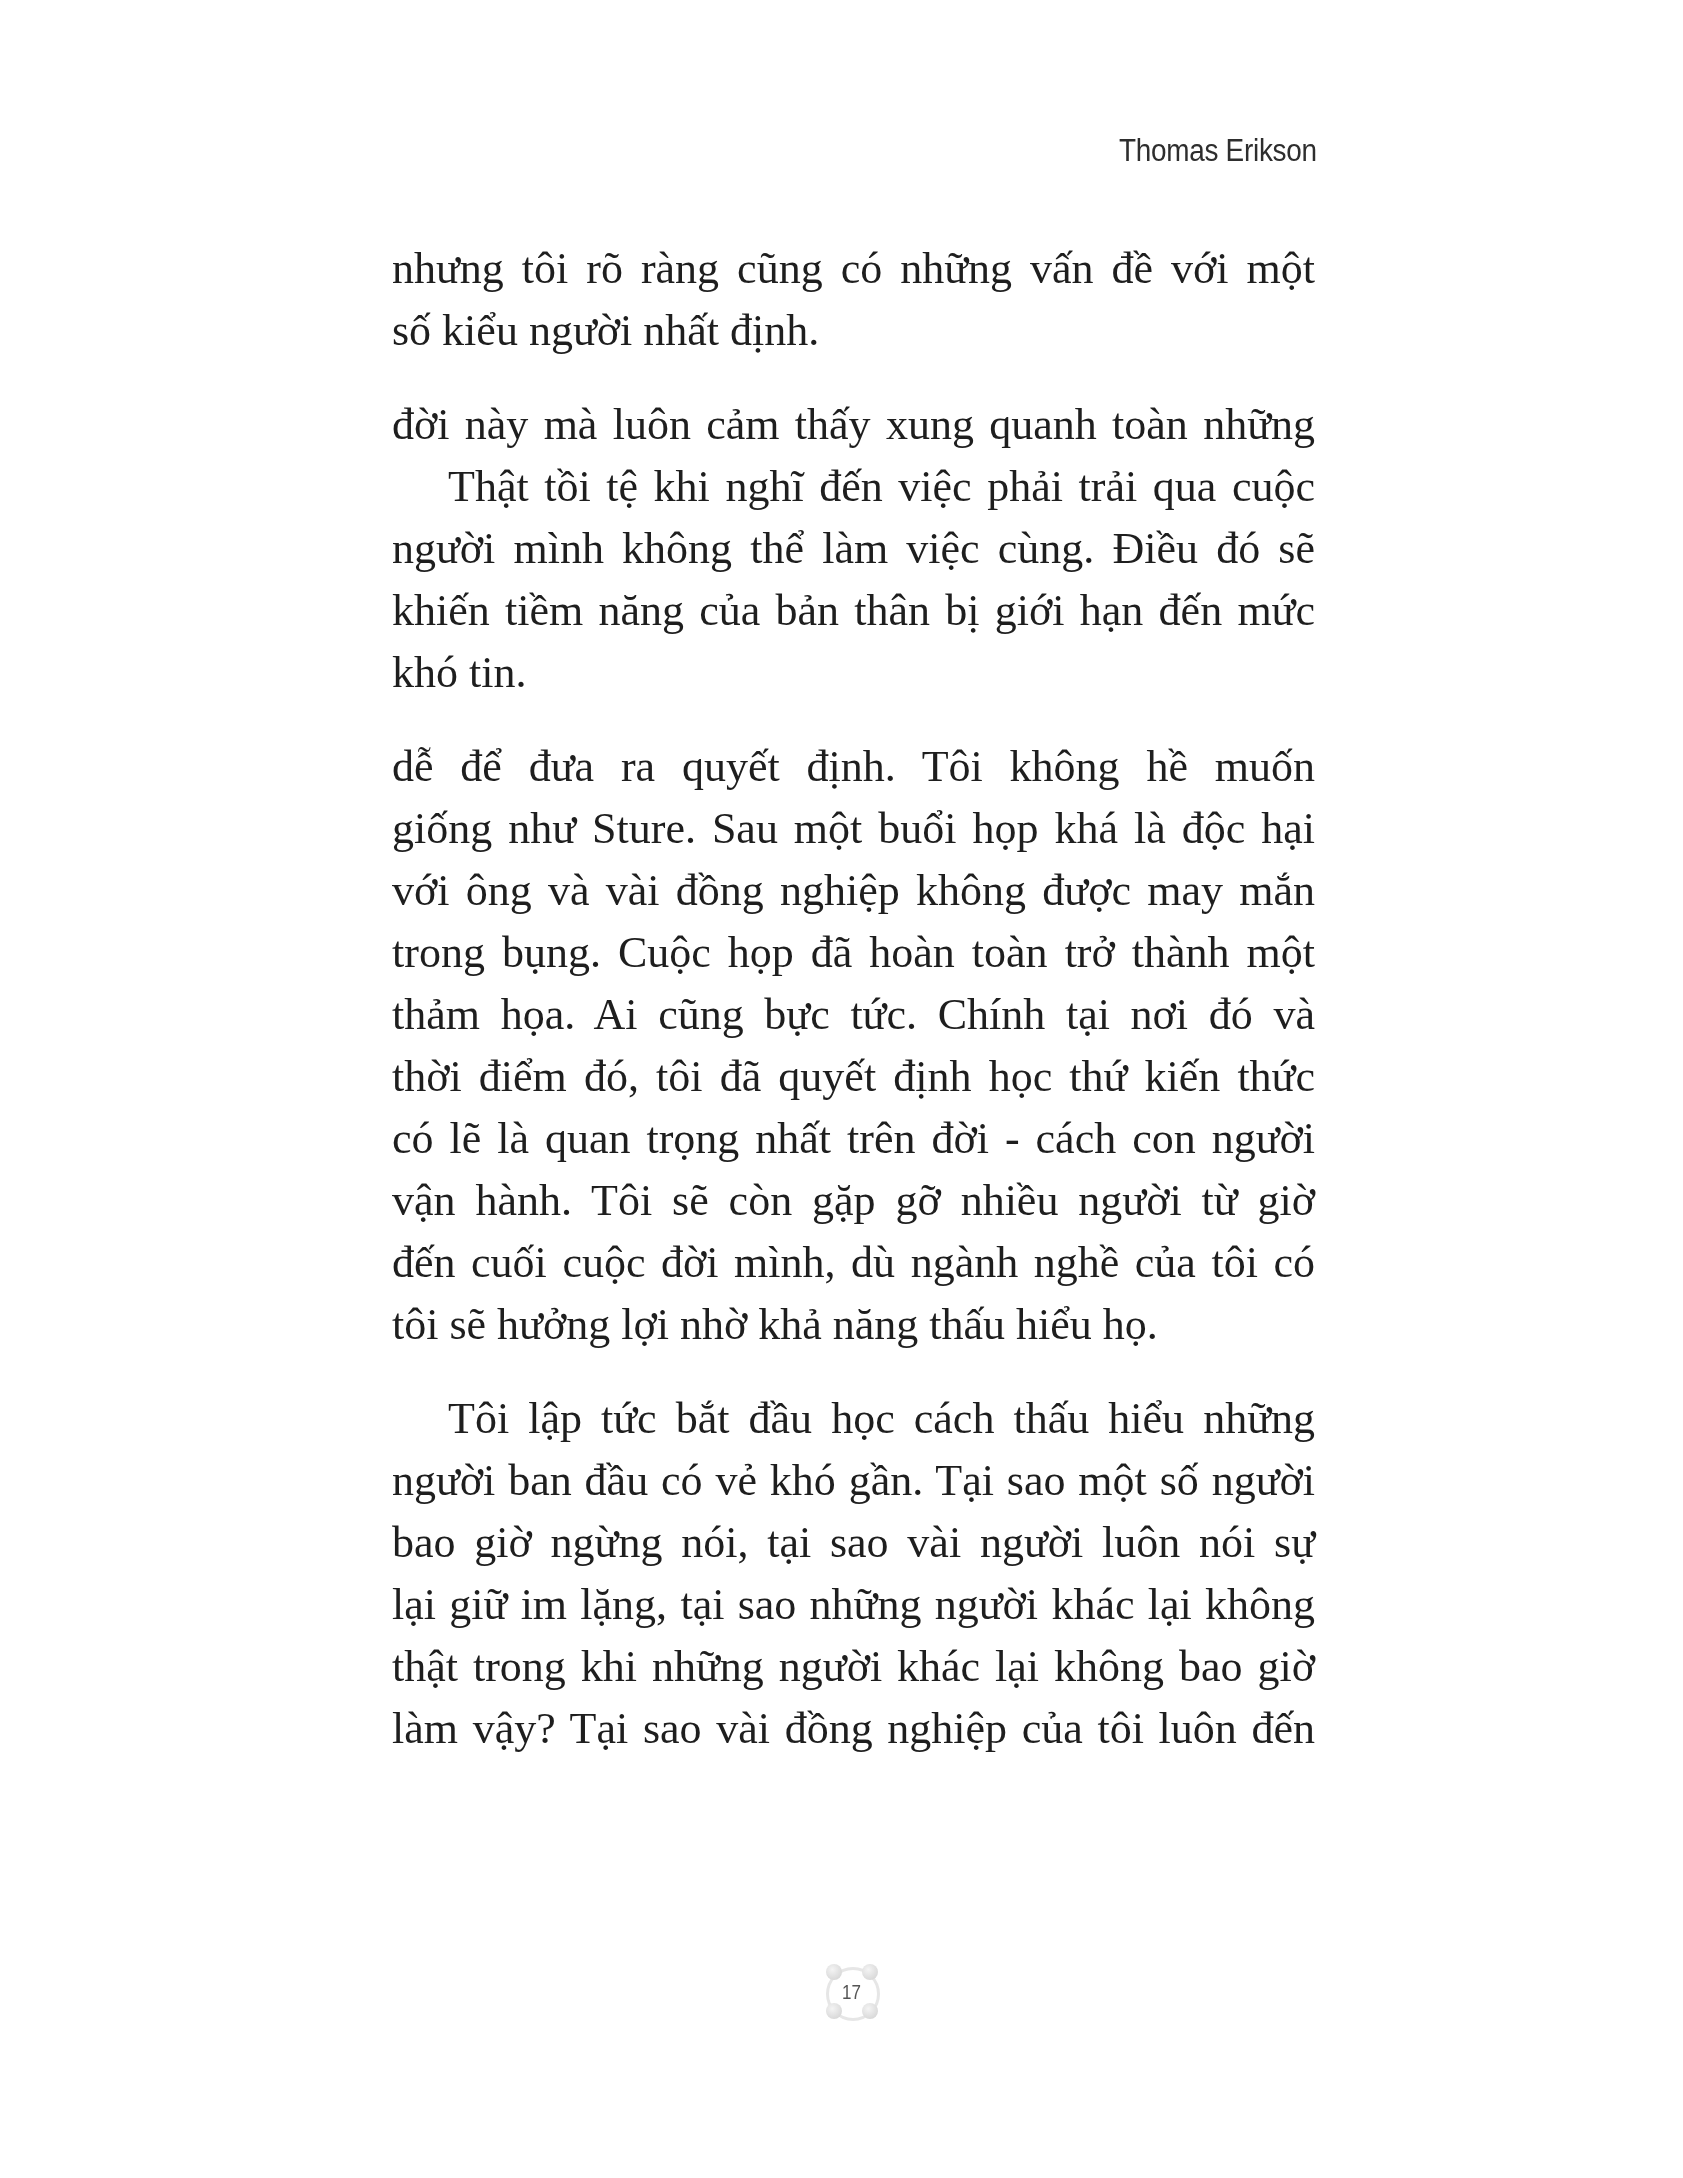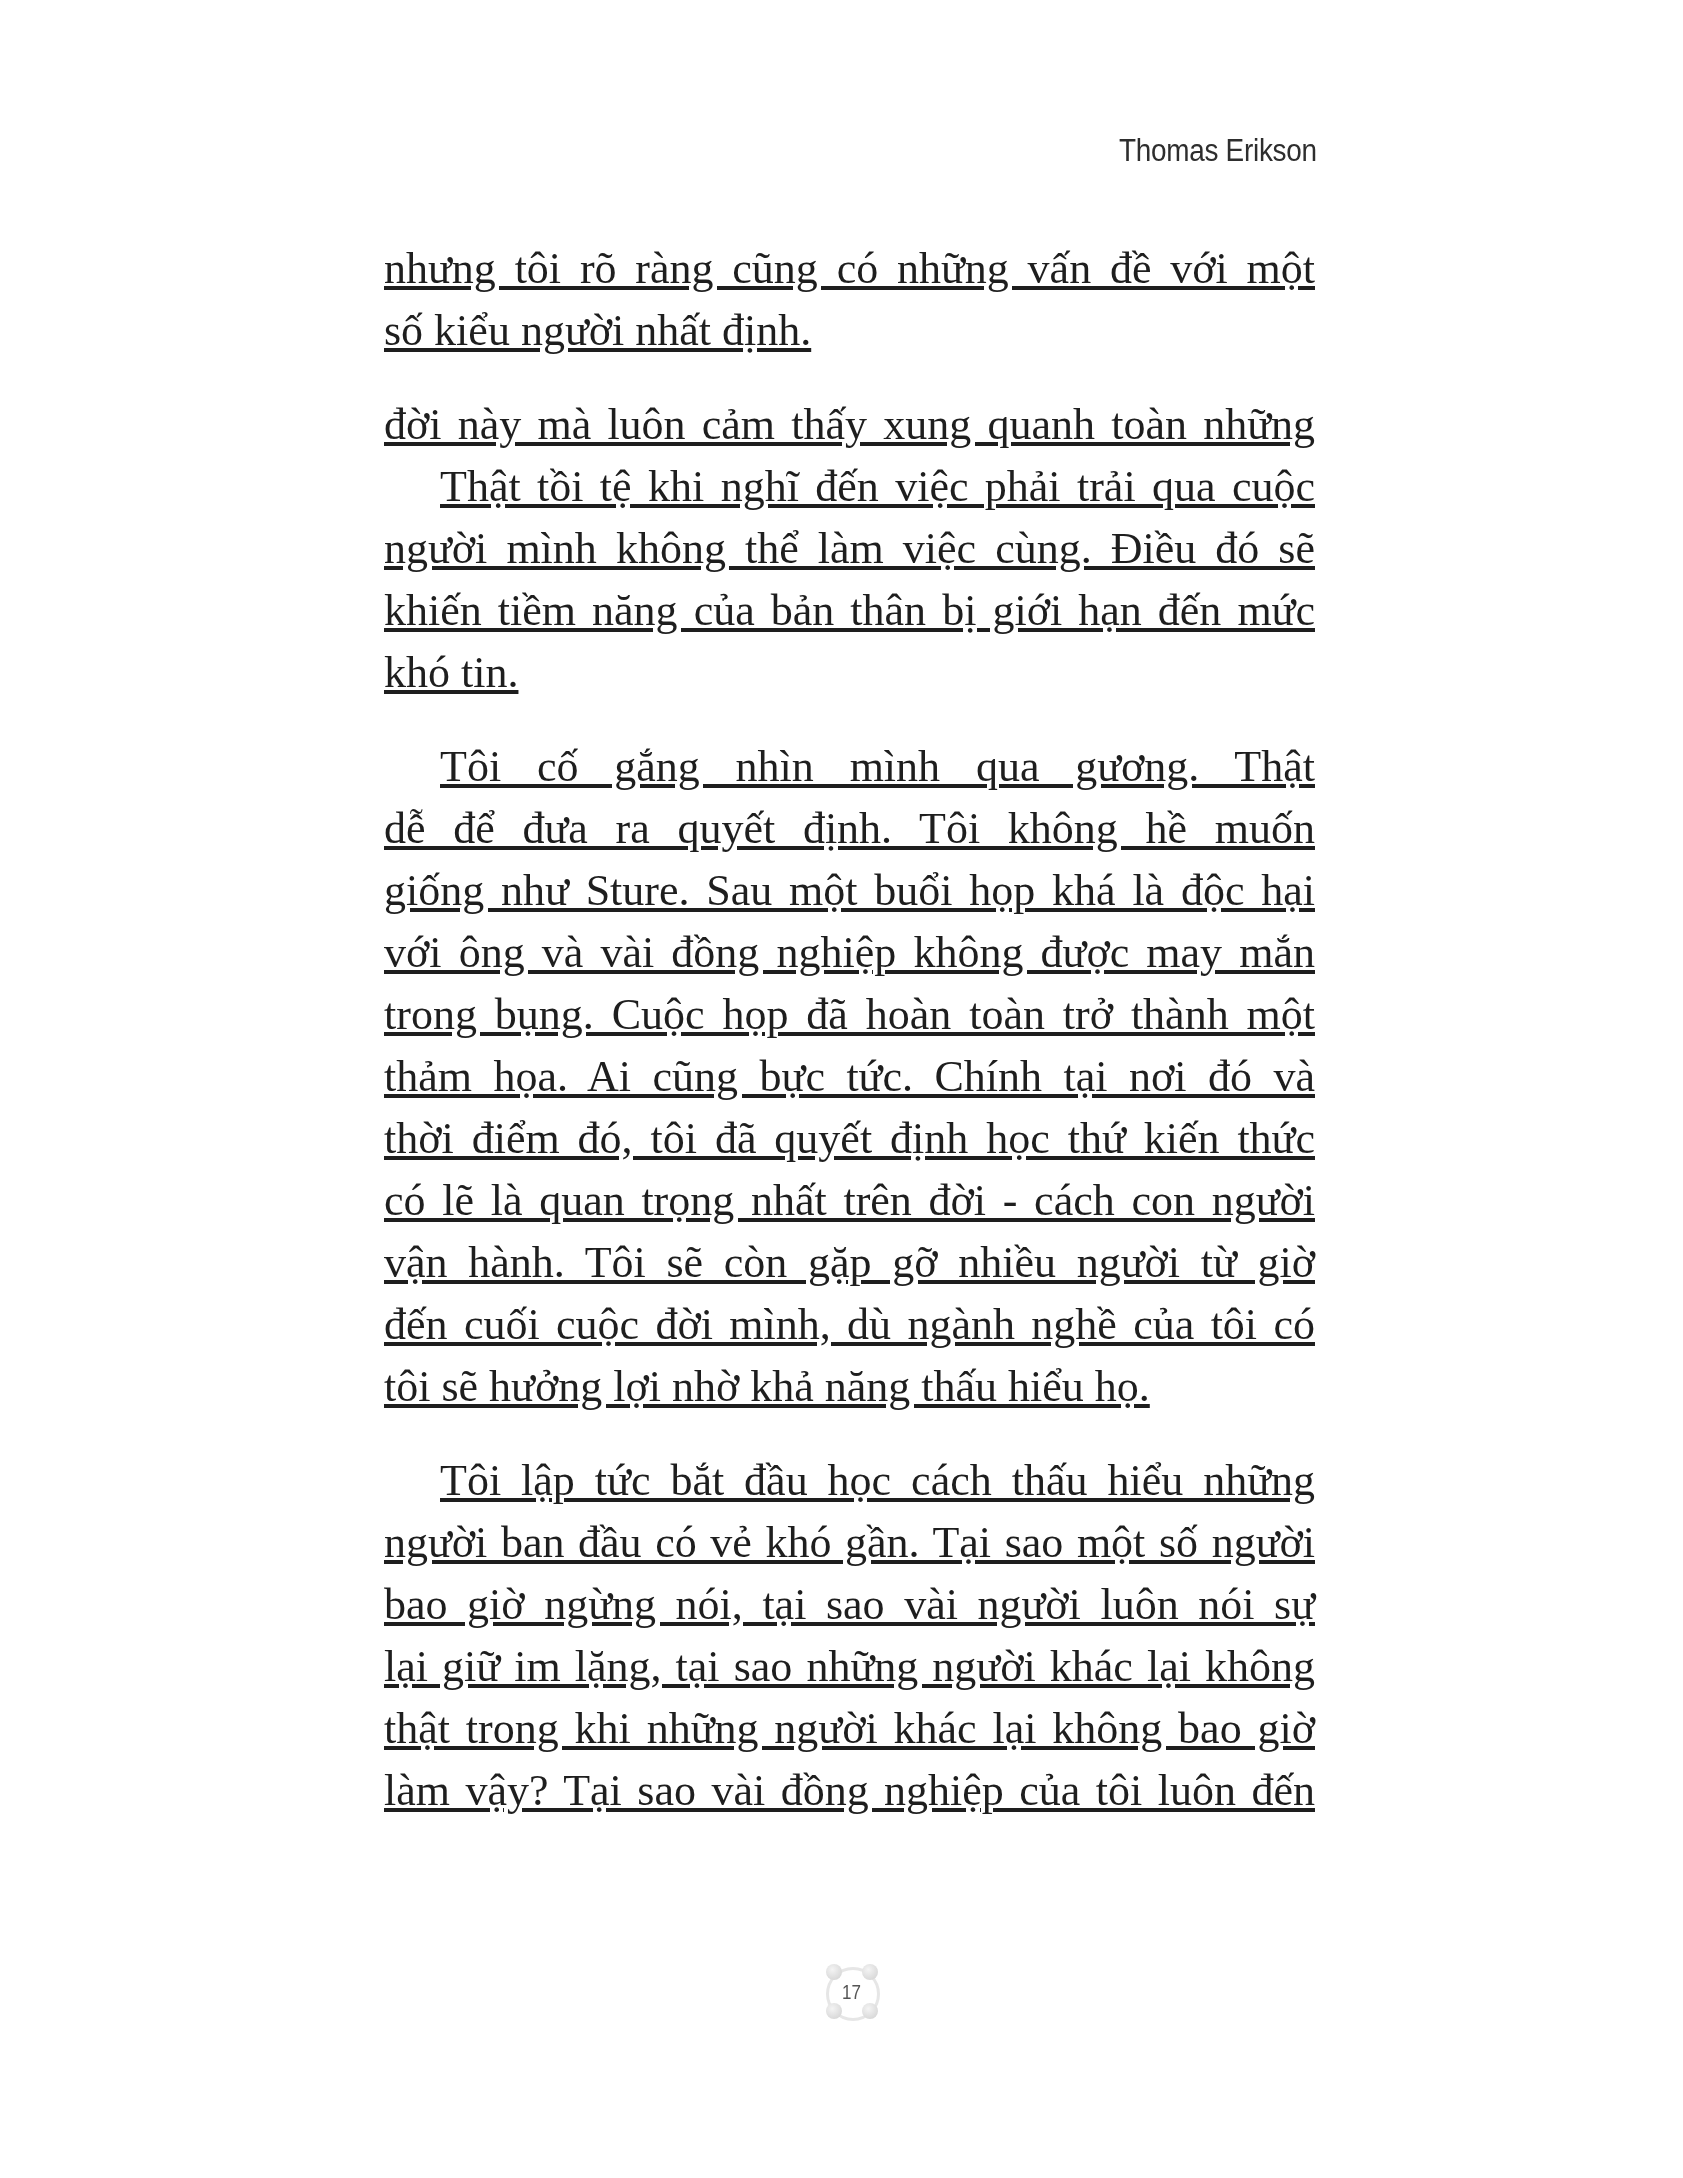--- a/index.html
+++ b/index.html
@@ -8,21 +8,21 @@
   .running-header {
     position: absolute; top: 131px; right: 366px;
     font-family: "Liberation Sans", sans-serif; font-size: 31px; font-weight: normal;
     color: #2e2e2e; letter-spacing: -0.3px; line-height: 40px;
     transform: scaleX(0.9); transform-origin: right center;
   }
   .body-text {
     position: absolute; left: 380px; top: 238px; width: 935px;
     font-family: "Liberation Serif", serif; font-size: 44px; color: #1e1e1e;
   }
-  .para { margin: 0 0 32px 4px; text-decoration: underline; }
+  .para { margin: 0 0 32px 12px; }
   .line {
     display: block; height: 62px; line-height: 62px; white-space: nowrap;
     text-align: justify; text-align-last: justify; overflow: visible;
   }
   .line.last { text-align: right; text-align-last: left; }
   .line.indent { padding-left: 56px; }
   .page-number-ornament {
     position: absolute; left: 822px; top: 1963px; width: 59px; height: 59px; text-decoration: underline;
   }
   .page-number-ornament .ring {
@@ -55,21 +55,20 @@
         <span class="line last">số kiểu người nhất định.</span>
       </div>
       <div class="para">
         <span class="line">đời này mà luôn cảm thấy xung quanh toàn những</span>
         <span class="line indent">Thật tồi tệ khi nghĩ đến việc phải trải qua cuộc</span>
         <span class="line">người mình không thể làm việc cùng. Điều đó sẽ</span>
         <span class="line">khiến tiềm năng của bản thân bị giới hạn đến mức</span>
         <span class="line last">khó tin.</span>
       </div>
       <div class="para">
-        <span class="line indent">Tôi cố gắng nhìn mình qua gương. Thật</span>
         <span class="line">dễ để đưa ra quyết định. Tôi không hề muốn</span>
         <span class="line">giống như Sture. Sau một buổi họp khá là độc hại</span>
         <span class="line">với ông và vài đồng nghiệp không được may mắn</span>
         <span class="line">trong bụng. Cuộc họp đã hoàn toàn trở thành một</span>
         <span class="line">thảm họa. Ai cũng bực tức. Chính tại nơi đó và</span>
         <span class="line">thời điểm đó, tôi đã quyết định học thứ kiến thức</span>
         <span class="line">có lẽ là quan trọng nhất trên đời - cách con người</span>
         <span class="line">vận hành. Tôi sẽ còn gặp gỡ nhiều người từ giờ</span>
         <span class="line">đến cuối cuộc đời mình, dù ngành nghề của tôi có</span>
         <span class="line last">tôi sẽ hưởng lợi nhờ khả năng thấu hiểu họ.</span>

